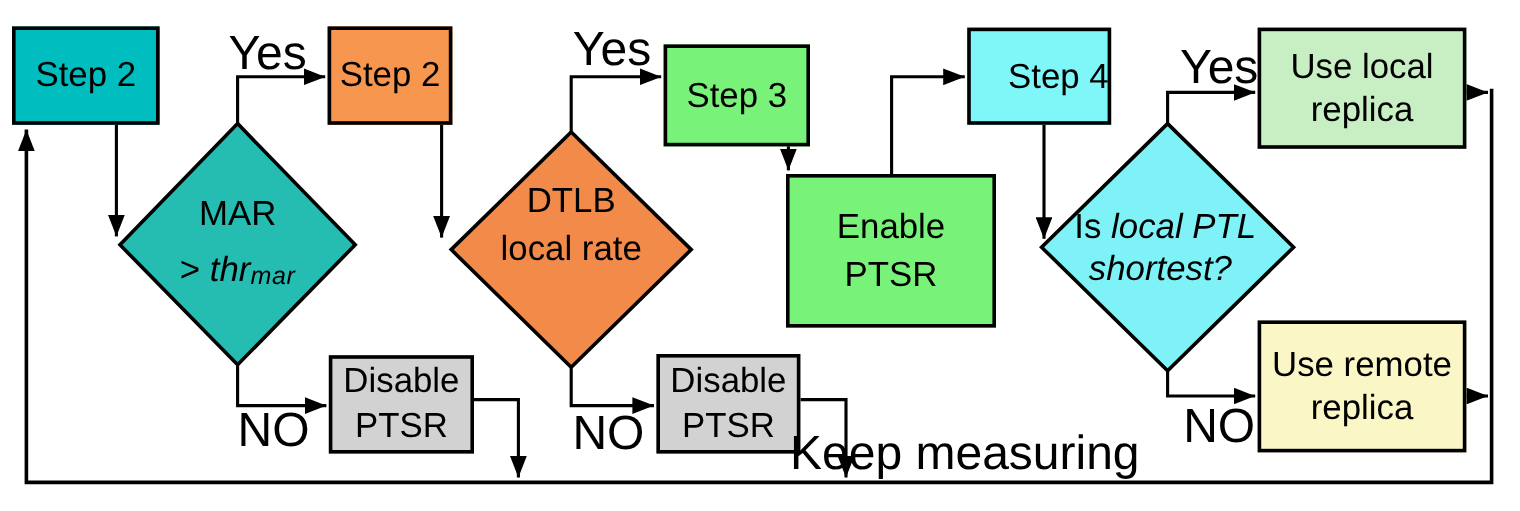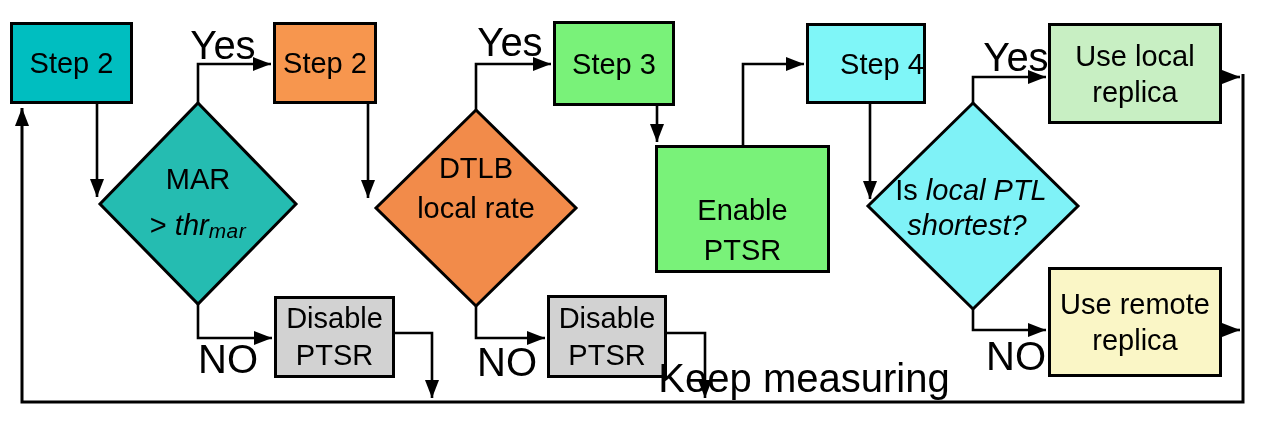--- a/index.html
+++ b/index.html
@@ -77,27 +77,27 @@
       <path stroke-width="3" d="M1243,74 V402 H22 V108" marker-end="url(#arrow)"></path>
     </g>
   </svg>
 
   <div class="node" id="step1" style="background-color: rgb(0, 190, 192);">
     <span>Step 2</span>
   </div>
   <div class="node" id="step2" style="background-color: rgb(247, 150, 78);">
     <span>Step 2</span>
   </div>
-  <div class="node" id="step3" style="background-color: rgb(121, 242, 121);">
+  <div class="node" id="step3" style="background-color: rgb(121, 242, 121); margin-top: 16px;">
     <span>Step 3</span>
   </div>
   <div class="node" id="step4" style="background-color: rgb(127, 246, 248);">
     <span>Step 4</span>
   </div>
-  <div class="node" id="enable-ptsr" style="background-color: rgb(121, 242, 121); justify-content: flex-end;">
+  <div class="node" id="enable-ptsr" style="background-color: rgb(121, 242, 121);">
     <span>Enable</span>
     <span>PTSR</span>
   </div>
   <div class="node" id="disable-ptsr-1" style="background-color: rgb(210, 210, 210);">
     <span>Disable</span>
     <span>PTSR</span>
   </div>
   <div class="node" id="disable-ptsr-2" style="background-color: rgb(210, 210, 210);">
     <span>Disable</span>
     <span>PTSR</span>

